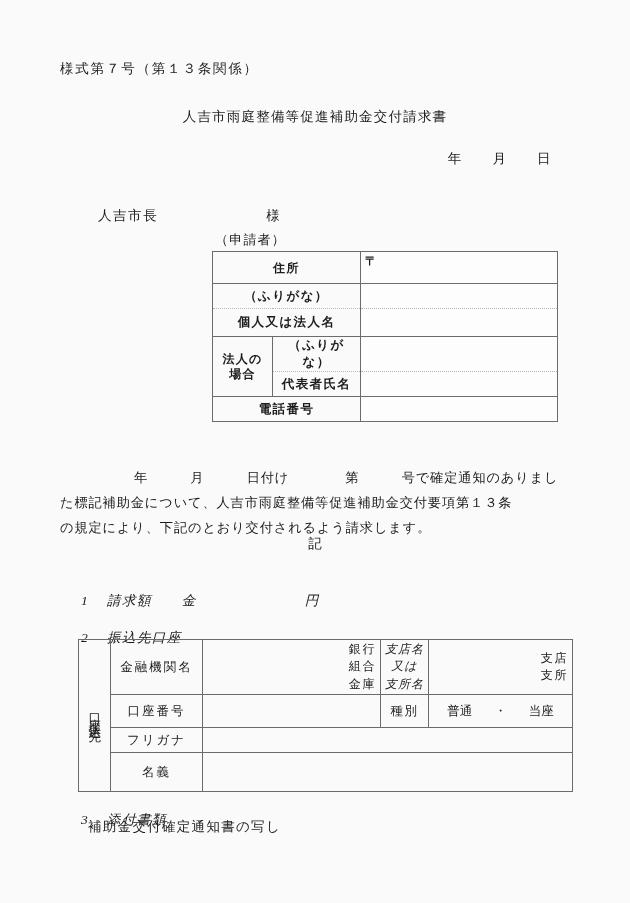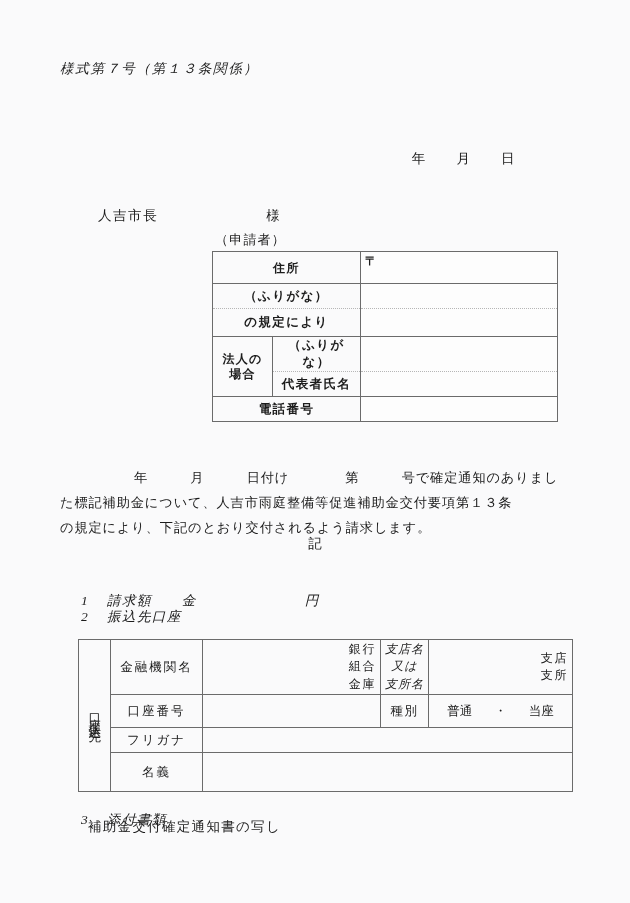--- a/index.html
+++ b/index.html
@@ -17,35 +17,34 @@
   .page { position: relative; width: 630px; height: 903px; }
 
   
   .abs { position: absolute; white-space: pre; }
 
   
   .form-no {
     left: 60px; top: 60px;
     font-size: 13.5px;
     letter-spacing: 1.8px;
-    font-style: italic;
   }
   .doc-title {
     left: 0; top: 108px;
     width: 630px;
     text-align: center;
     font-size: 13.5px;
     letter-spacing: 1.2px;
     white-space: pre;
   }
   .date-line {
     left: 0; top: 150px;
     width: 630px;
     text-align: right;
-    padding-right: 114px;
+    padding-right: 78px;
     font-size: 13.5px;
     letter-spacing: 1.4px;
   }
   .recipient {
     left: 78px; top: 191px;
     font-size: 13.5px;
     letter-spacing: 1.6px;
   }
   .recipient .honorific { display: inline-block; margin-left: 108px; }
 
@@ -110,21 +109,21 @@
     text-align: center;
     font-size: 13.5px;
   }
 
   
   .item { font-size: 13.5px; letter-spacing: 1.4px; font-style: italic; }
   .item .num { display: inline-block; width: 26px; }
   .item-1 { left: 62px; top: 576px; }
   .item-1 .kin { display: inline-block; margin-left: 30px; }
   .item-1 .yen { display: inline-block; margin-left: 108px; }
-  .item-2 { left: 62px; top: 592px; }
+  .item-2 { left: 62px; top: 613px; }
   .item-3 { left: 62px; top: 795px; }
   .item-3-sub {
     left: 88px; top: 818px;
     font-size: 13.5px;
     letter-spacing: 1.3px;
   }
 
   
   table.bank {
     position: absolute;
@@ -192,20 +191,21 @@
   td.soft-t { border-top: 1px dotted #b6b6b6; }
   .postal { font-size: 12px; }
 </style>
 </head>
 <body>
 
 <div class="page">
 
   <div class="abs form-no">様式第７号（第１３条関係）</div>
 
+  <div class="abs doc-title">人吉市雨庭整備等促進補助金交付請求書</div>
 
   <div class="abs date-line">年　　月　　日</div>
 
   <div class="abs recipient">
     <span>人吉市長</span><span class="honorific">様</span>
   </div>
 
   <div class="abs applicant-label">（申請者）</div>
 
   <table class="applicant">
@@ -214,21 +214,21 @@
       <td class="lab addr-val" colspan="2" style="text-align:center;vertical-align:middle;width:148px;">住所</td>
       <td class="val addr-val">
         <span class="postal">〒</span>
       </td>
     </tr>
     <tr>
       <td class="lab soft-bottom" colspan="2">（ふりがな）</td>
       <td class="val soft-bottom"></td>
     </tr>
     <tr>
-      <td class="lab name-row soft-top" colspan="2">の規定により</td>
+      <td class="lab name-row soft-top" colspan="2">個人又は法人名</td>
       <td class="val name-row soft-top"></td>
     </tr>
     <tr>
       <td class="corp-lab" rowspan="2" style="width:60px;"><span>法人の</span><br><span>場合</span></td>
       <td class="lab soft-bottom" style="width:88px;">（ふりがな）</td>
       <td class="val soft-bottom"></td>
     </tr>
     <tr>
       <td class="lab soft-top">代表者氏名</td>
       <td class="val soft-top"></td>

